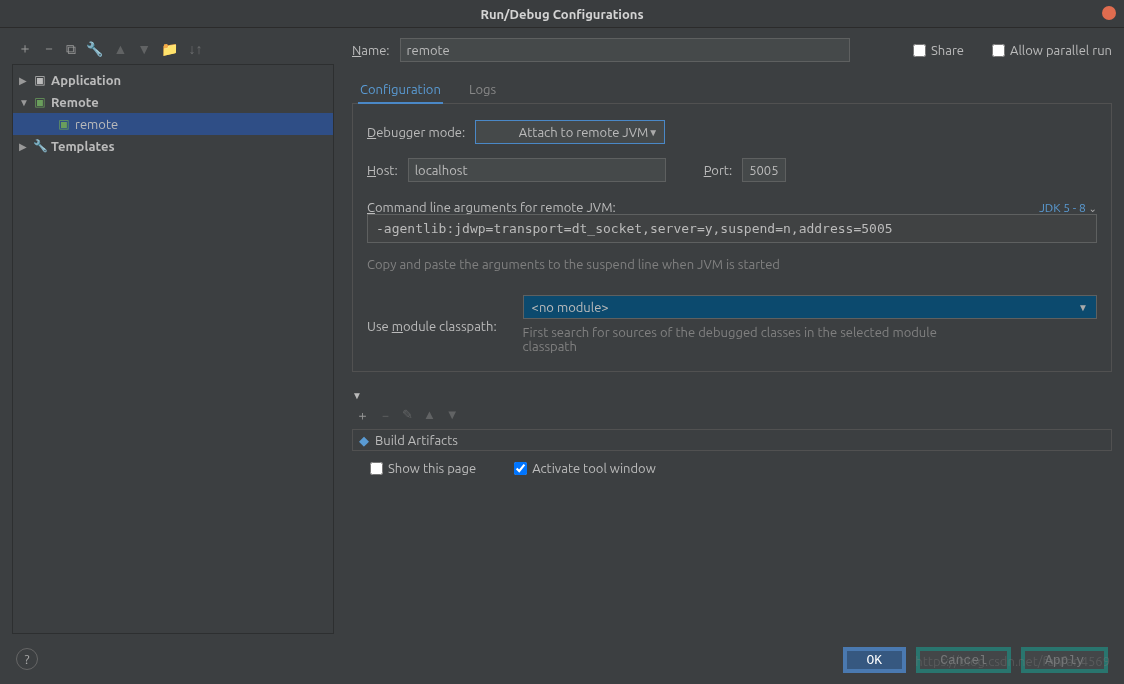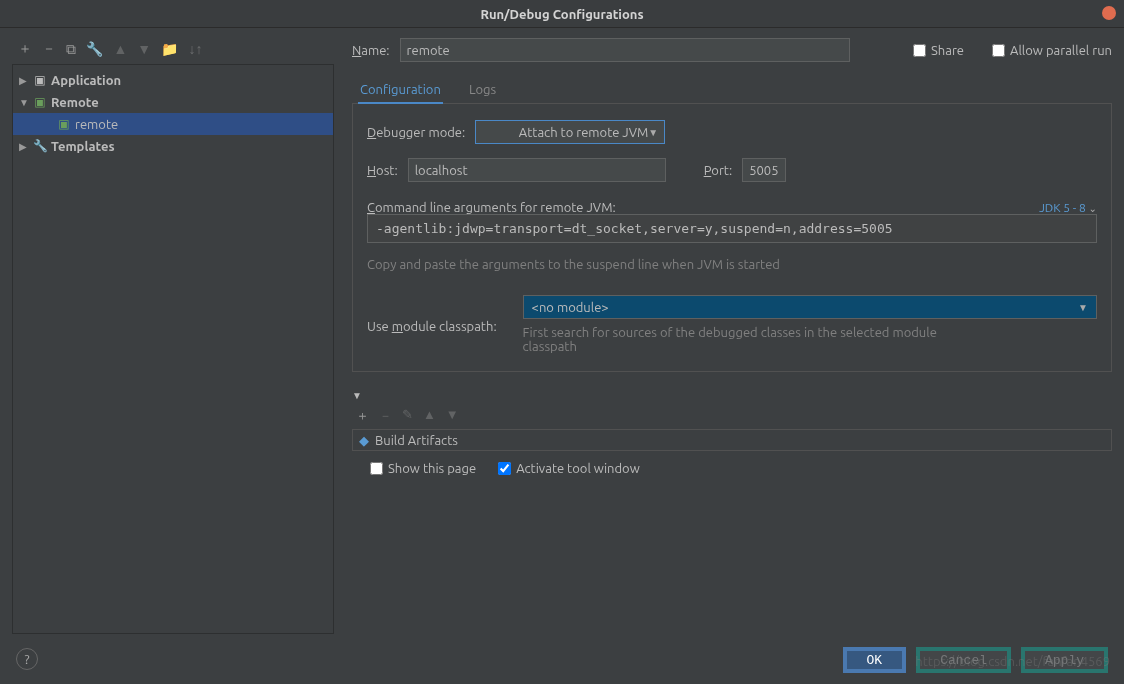--- a/index.html
+++ b/index.html
@@ -100,21 +100,21 @@
     background:#0c4a6e; border:1px solid #5e6060; height:24px; padding:0 8px; cursor:pointer;}
 
   .before-launch{ margin-top:18px;}
   .bl-header{ display:flex; align-items:center; gap:6px; cursor:pointer;}
   .bl-header .tri{ font-size:10px;}
   .bl-toolbar{ display:flex; gap:10px; margin-top:6px; padding-left:4px; color:#999;}
   .bl-toolbar span{cursor:pointer;}
   .bl-list{ border:1px solid #515151; margin-top:4px; padding:2px 6px; height:22px;
     display:flex; align-items:center; gap:6px;}
   .bl-list .diamond{ color:#5a9bd4;}
-  .chk-row{ display:flex; align-items:center; gap:4px; margin-top:10px;}
+  .chk-row{ display:flex; align-items:center; gap:20px; margin-top:10px;}
 
   .footer {
     position:absolute; left:0; right:0; bottom:0; height:48px;
     display:flex; align-items:center; justify-content:flex-end;
     padding:0 16px; gap:10px;
   }
   .help-btn{
     position:absolute; left:16px; bottom:14px;
     width:22px; height:22px; border-radius:11px;
     border:1px solid #666; color:#aaa;

